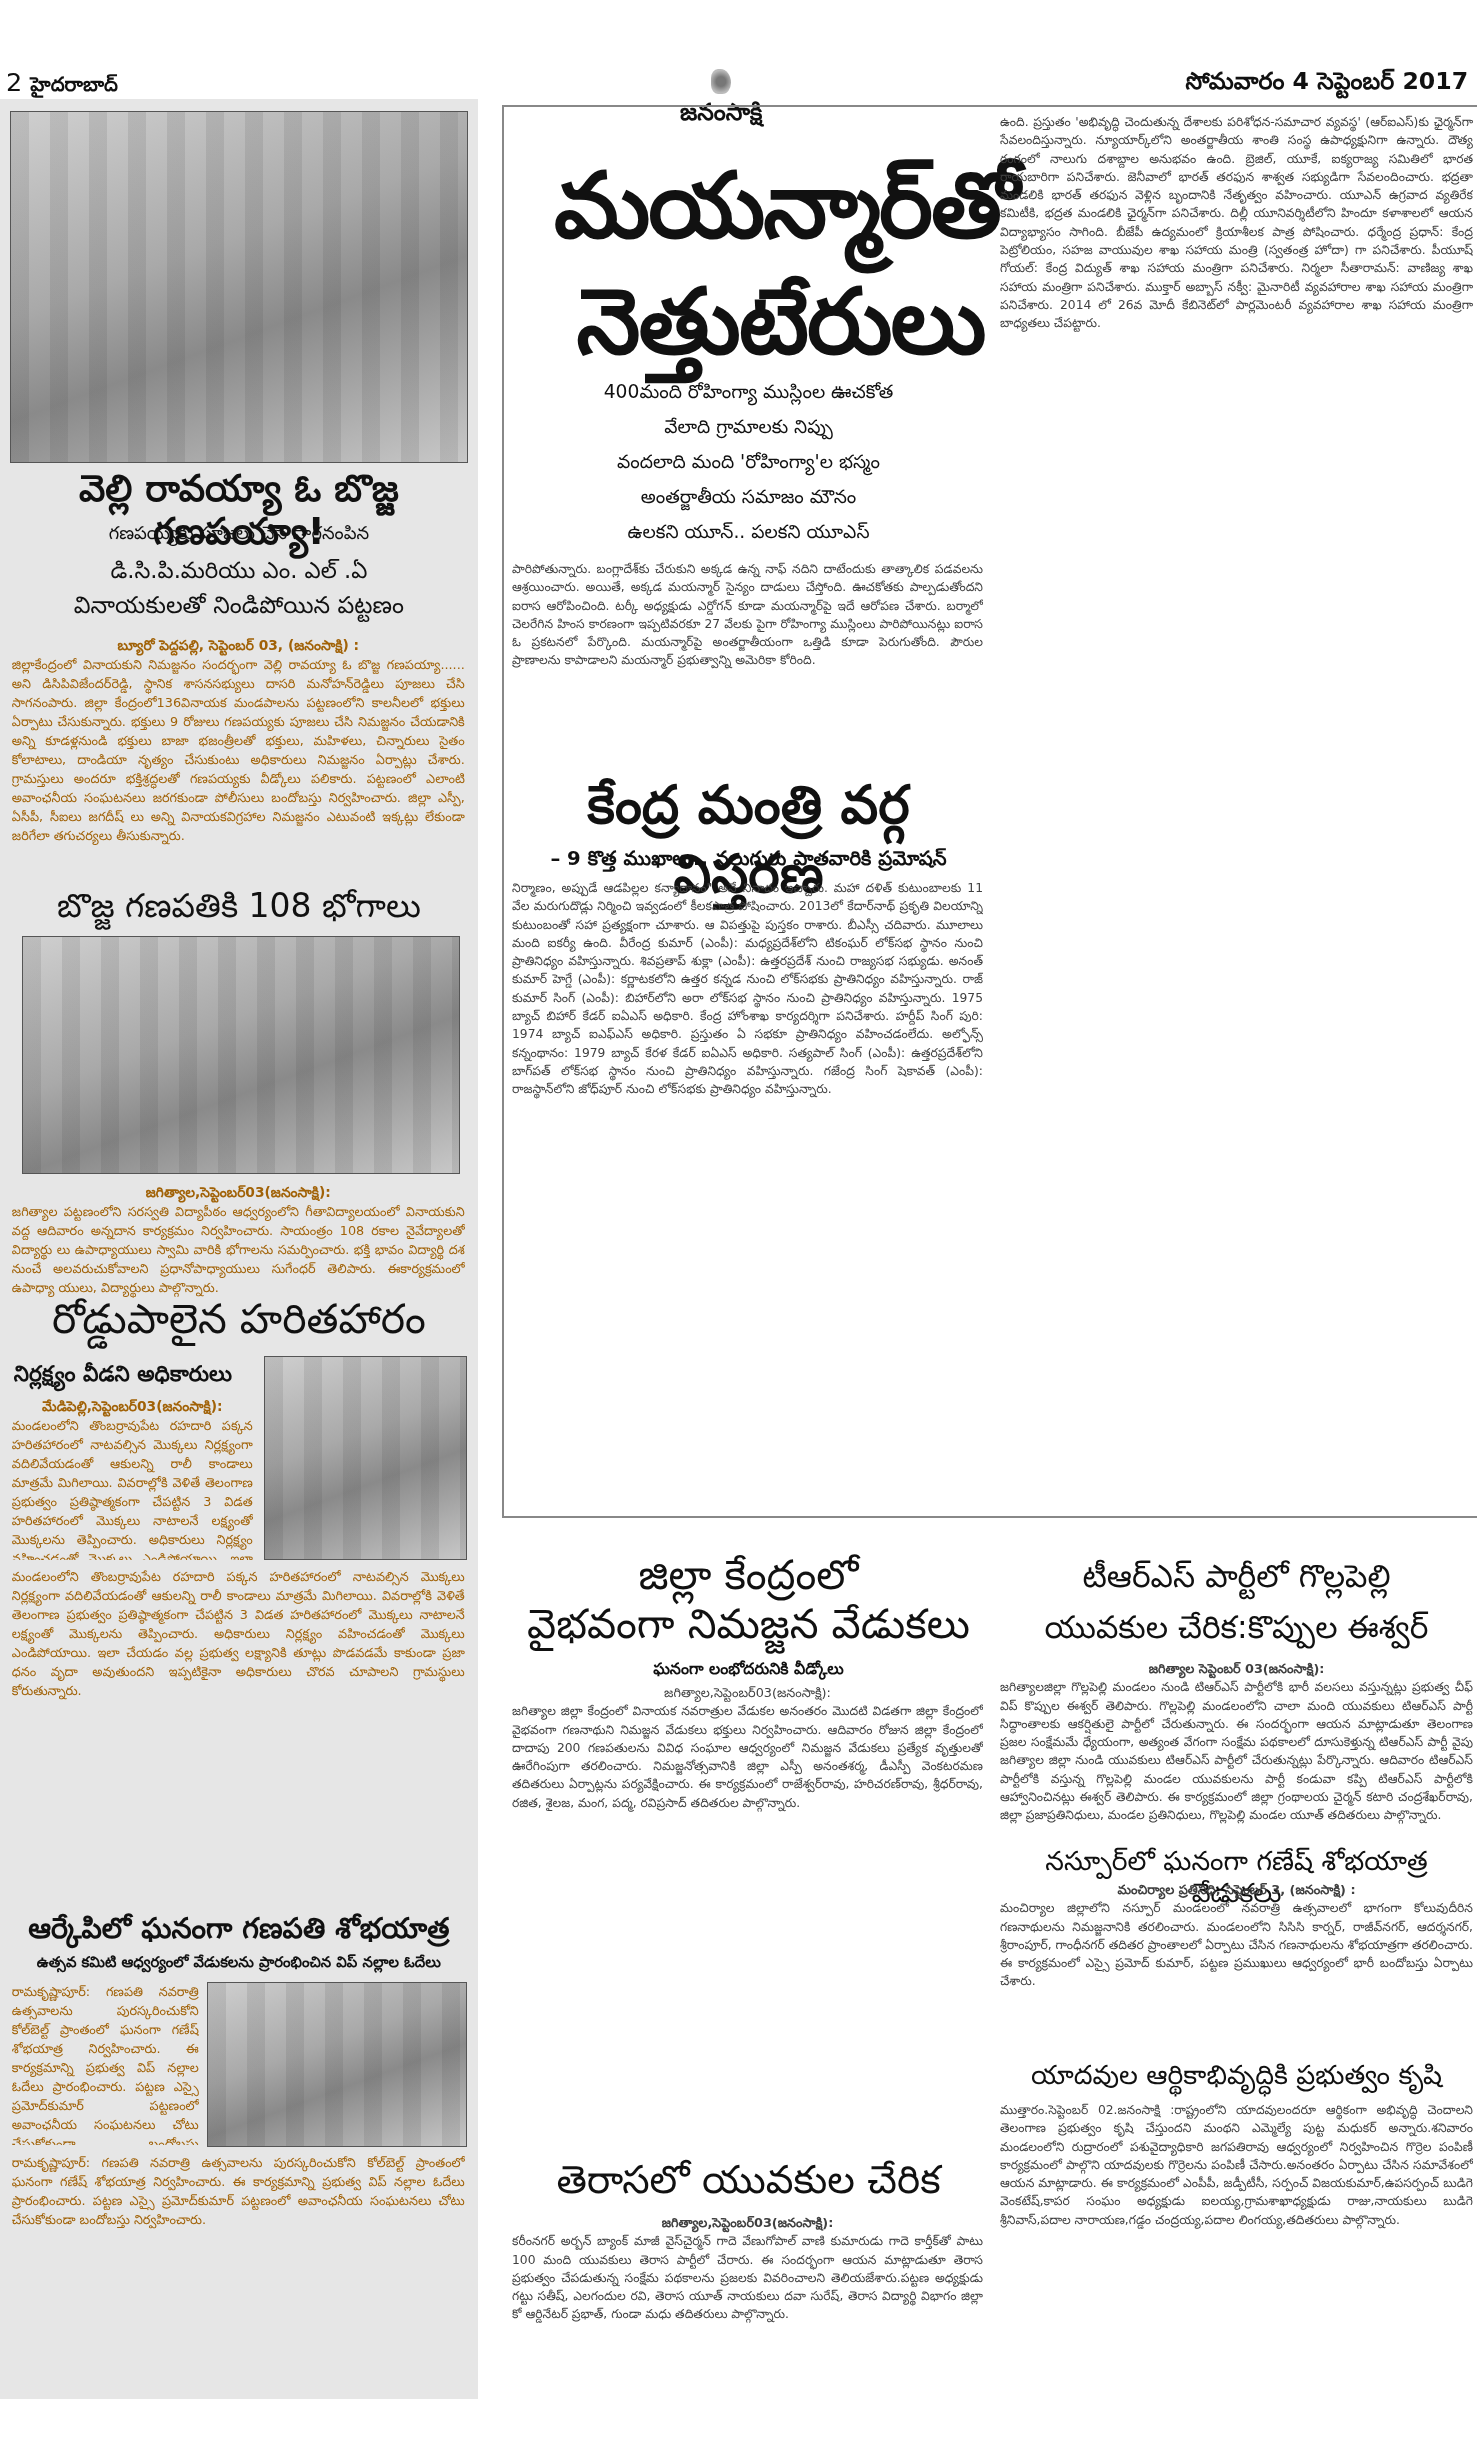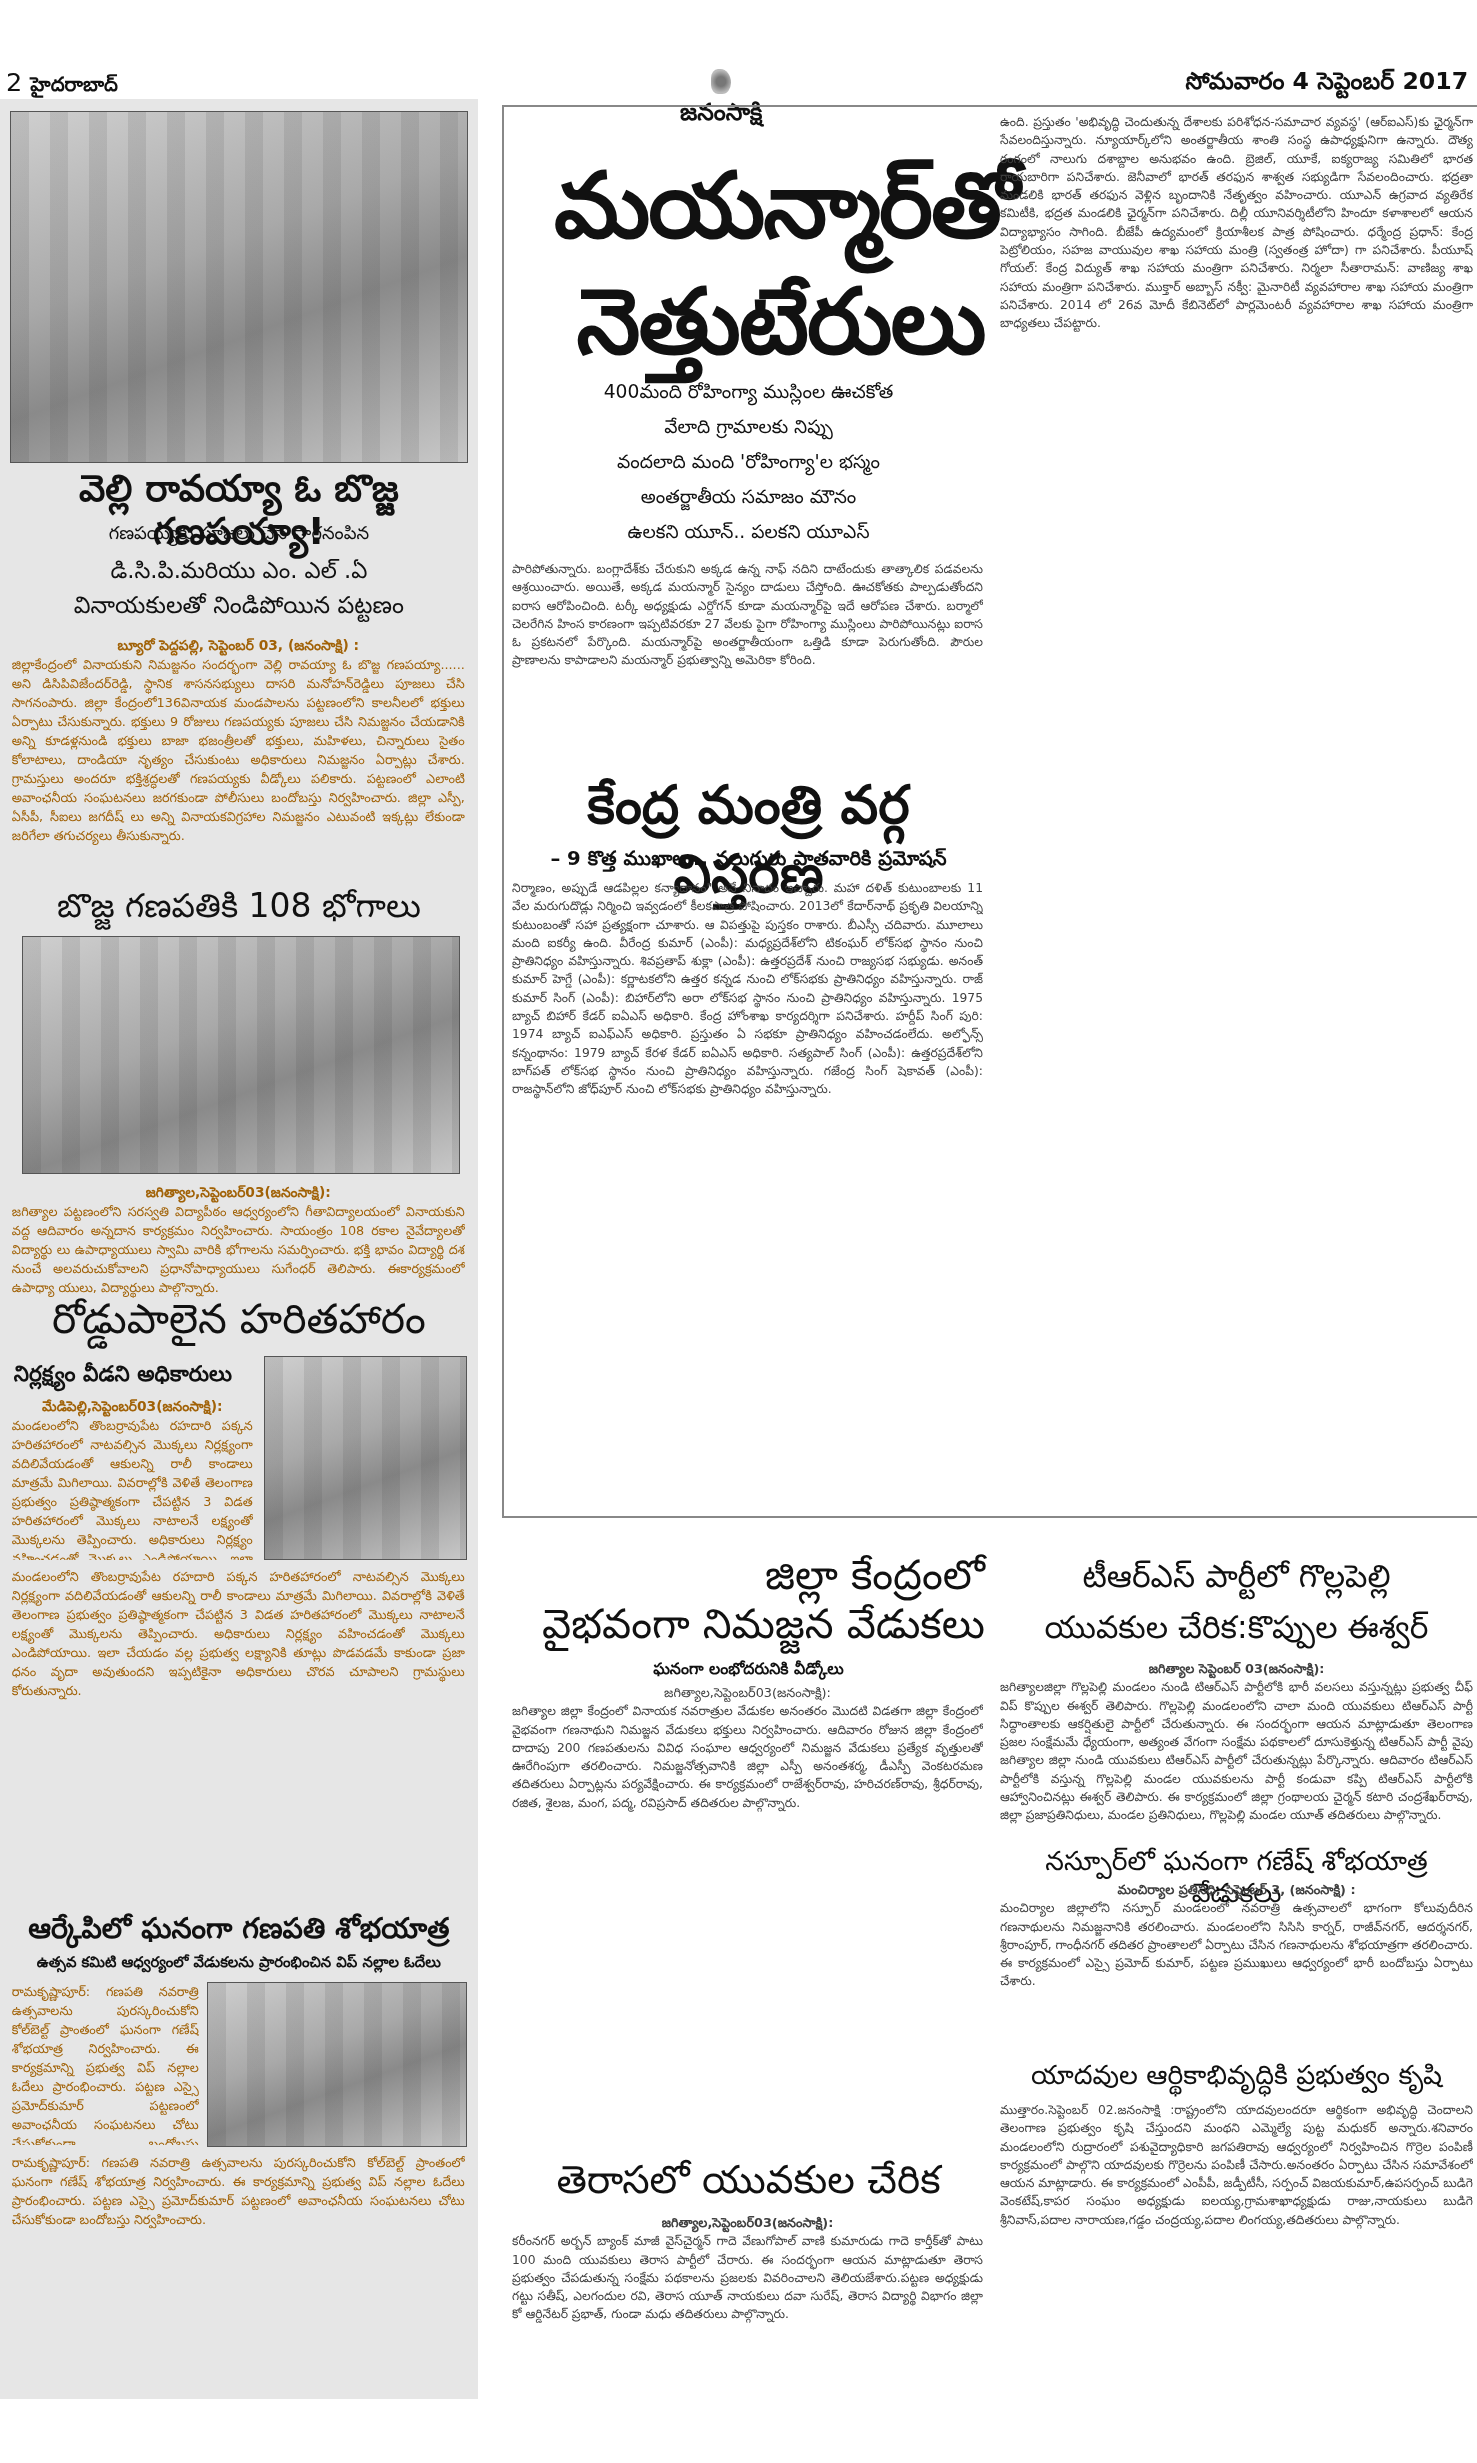--- a/index.html
+++ b/index.html
@@ -100,21 +100,21 @@
   <div>ఉలకని యూన్.. పలకని యూఎస్</div>
 </div>
 <div class="ctext" style="left:512px;top:560px;width:471px;height:197px;overflow:hidden;">పారిపోతున్నారు. బంగ్లాదేశ్‌కు చేరుకుని అక్కడ ఉన్న నాఫ్ నదిని దాటేందుకు తాత్కాలిక పడవలను ఆశ్రయించారు. అయితే, అక్కడ మయన్మార్ సైన్యం దాడులు చేస్తోంది. ఊచకోతకు పాల్పడుతోందని ఐరాస ఆరోపించింది. టర్కీ అధ్యక్షుడు ఎర్డోగన్ కూడా మయన్మార్‌పై ఇదే ఆరోపణ చేశారు. బర్మాలో చెలరేగిన హింస కారణంగా ఇప్పటివరకూ 27 వేలకు పైగా రోహింగ్యా ముస్లింలు పారిపోయినట్లు ఐరాస ఓ ప్రకటనలో పేర్కొంది. మయన్మార్‌పై అంతర్జాతీయంగా ఒత్తిడి కూడా పెరుగుతోంది. పౌరుల ప్రాణాలను కాపాడాలని మయన్మార్ ప్రభుత్వాన్ని అమెరికా కోరింది.</div>
 
 <div class="head-2">కేంద్ర మంత్రి వర్గ విస్తరణ</div>
 <div class="sub-2">– 9 కొత్త ముఖాలు.. నలుగురు పాతవారికి ప్రమోషన్</div>
 <div class="ctext" style="left:512px;top:879px;width:471px;height:630px;overflow:hidden;">నిర్మాణం, అప్పుడే ఆడపిల్లల కన్యాదానం" అనే నినాదం ఇచ్చారు. మహా దళిత్ కుటుంబాలకు 11 వేల మరుగుదొడ్లు నిర్మించి ఇవ్వడంలో కీలకపాత్ర పోషించారు. 2013లో కేదార్‌నాథ్ ప్రకృతి విలయాన్ని కుటుంబంతో సహా ప్రత్యక్షంగా చూశారు. ఆ విపత్తుపై పుస్తకం రాశారు. బీఎస్సీ చదివారు. మూలాలు మంది ఐకర్యీ ఉంది. వీరేంద్ర కుమార్ (ఎంపీ): మధ్యప్రదేశ్‌లోని టికంఘర్ లోక్‌సభ స్థానం నుంచి ప్రాతినిధ్యం వహిస్తున్నారు. శివప్రతాప్ శుక్లా (ఎంపీ): ఉత్తరప్రదేశ్ నుంచి రాజ్యసభ సభ్యుడు. అనంత్ కుమార్ హెగ్డే (ఎంపీ): కర్ణాటకలోని ఉత్తర కన్నడ నుంచి లోక్‌సభకు ప్రాతినిధ్యం వహిస్తున్నారు. రాజ్ కుమార్ సింగ్ (ఎంపీ): బిహార్‌లోని అరా లోక్‌సభ స్థానం నుంచి ప్రాతినిధ్యం వహిస్తున్నారు. 1975 బ్యాచ్ బిహార్ కేడర్ ఐఏఎస్ అధికారి. కేంద్ర హోంశాఖ కార్యదర్శిగా పనిచేశారు. హర్దీప్ సింగ్ పురి: 1974 బ్యాచ్ ఐఎఫ్‌ఎస్ అధికారి. ప్రస్తుతం ఏ సభకూ ప్రాతినిధ్యం వహించడంలేదు. అల్ఫోన్స్ కన్నంథానం: 1979 బ్యాచ్ కేరళ కేడర్ ఐఏఎస్ అధికారి. సత్యపాల్ సింగ్ (ఎంపీ): ఉత్తరప్రదేశ్‌లోని బాగ్‌పత్ లోక్‌సభ స్థానం నుంచి ప్రాతినిధ్యం వహిస్తున్నారు. గజేంద్ర సింగ్ షెకావత్ (ఎంపీ): రాజస్థాన్‌లోని జోధ్‌పూర్ నుంచి లోక్‌సభకు ప్రాతినిధ్యం వహిస్తున్నారు.</div>
 
 <div class="ctext" style="left:1000px;top:113px;width:473px;height:1399px;overflow:hidden;">ఉంది. ప్రస్తుతం 'అభివృద్ధి చెందుతున్న దేశాలకు పరిశోధన-సమాచార వ్యవస్థ' (ఆర్ఐఎస్)కు ఛైర్మన్‌గా సేవలందిస్తున్నారు. న్యూయార్క్‌లోని అంతర్జాతీయ శాంతి సంస్థ ఉపాధ్యక్షునిగా ఉన్నారు. దౌత్య రంగంలో నాలుగు దశాబ్దాల అనుభవం ఉంది. బ్రెజిల్, యూకే, ఐక్యరాజ్య సమితిలో భారత రాయబారిగా పనిచేశారు. జెనీవాలో భారత్ తరఫున శాశ్వత సభ్యుడిగా సేవలందించారు. భద్రతా మండలికి భారత్ తరఫున వెళ్లిన బృందానికి నేతృత్వం వహించారు. యూఎన్ ఉగ్రవాద వ్యతిరేక కమిటీకి, భద్రత మండలికి ఛైర్మన్‌గా పనిచేశారు. దిల్లీ యూనివర్శిటీలోని హిందూ కళాశాలలో ఆయన విద్యాభ్యాసం సాగింది. బీజేపీ ఉద్యమంలో క్రియాశీలక పాత్ర పోషించారు. ధర్మేంద్ర ప్రధాన్: కేంద్ర పెట్రోలియం, సహజ వాయువుల శాఖ సహాయ మంత్రి (స్వతంత్ర హోదా) గా పనిచేశారు. పీయూష్ గోయల్: కేంద్ర విద్యుత్ శాఖ సహాయ మంత్రిగా పనిచేశారు. నిర్మలా సీతారామన్: వాణిజ్య శాఖ సహాయ మంత్రిగా పనిచేశారు. ముక్తార్ అబ్బాస్ నక్వీ: మైనారిటీ వ్యవహారాల శాఖ సహాయ మంత్రిగా పనిచేశారు. 2014 లో 26వ మోదీ కేబినెట్‌లో పార్లమెంటరీ వ్యవహారాల శాఖ సహాయ మంత్రిగా బాధ్యతలు చేపట్టారు.</div>
 
-<div class="sec-head" style="left:512px;top:1551px;width:473px;font-size:41px;font-weight:normal;text-align:right;">
+<div class="sec-head" style="left:512px;top:1551px;width:473px;font-size:41px;font-weight:normal;">
   <div>జిల్లా కేంద్రంలో</div>
   <div>వైభవంగా నిమజ్జన వేడుకలు</div>
 </div>
 <div class="sec-head" style="left:512px;top:1660px;width:473px;font-size:15.8px;">ఘనంగా లంభోదరునికి వీడ్కోలు</div>
 <div class="ctext" style="left:512px;top:1684px;width:471px;height:453px;overflow:hidden;">
   <div class="dateline" style="font-weight:normal;">జగిత్యాల,సెప్టెంబర్03(జనంసాక్షి):</div>
   <div>జగిత్యాల జిల్లా కేంద్రంలో వినాయక నవరాత్రుల వేడుకల అనంతరం మొదటి విడతగా జిల్లా కేంద్రంలో వైభవంగా గణనాథుని నిమజ్జన వేడుకలు భక్తులు నిర్వహించారు. ఆదివారం రోజున జిల్లా కేంద్రంలో దాదాపు 200 గణపతులను వివిధ సంఘాల ఆధ్వర్యంలో నిమజ్జన వేడుకలు ప్రత్యేక వృత్తులతో ఊరేగింపుగా తరలించారు. నిమజ్జనోత్సవానికి జిల్లా ఎస్పీ అనంతశర్మ, డీఎస్పీ వెంకటరమణ తదితరులు ఏర్పాట్లను పర్యవేక్షించారు. ఈ కార్యక్రమంలో రాజేశ్వర్‌రావు, హరిచరణ్‌రావు, శ్రీధర్‌రావు, రజిత, శైలజ, మంగ, పద్మ, రవిప్రసాద్ తదితరుల పాల్గొన్నారు.</div>
 </div>
 <div class="sec-head" style="left:512px;top:2157px;width:473px;font-size:39px;font-weight:normal;">తెరాసలో యువకుల చేరిక</div>
 <div class="ctext" style="left:512px;top:2214px;width:471px;height:187px;overflow:hidden;">

